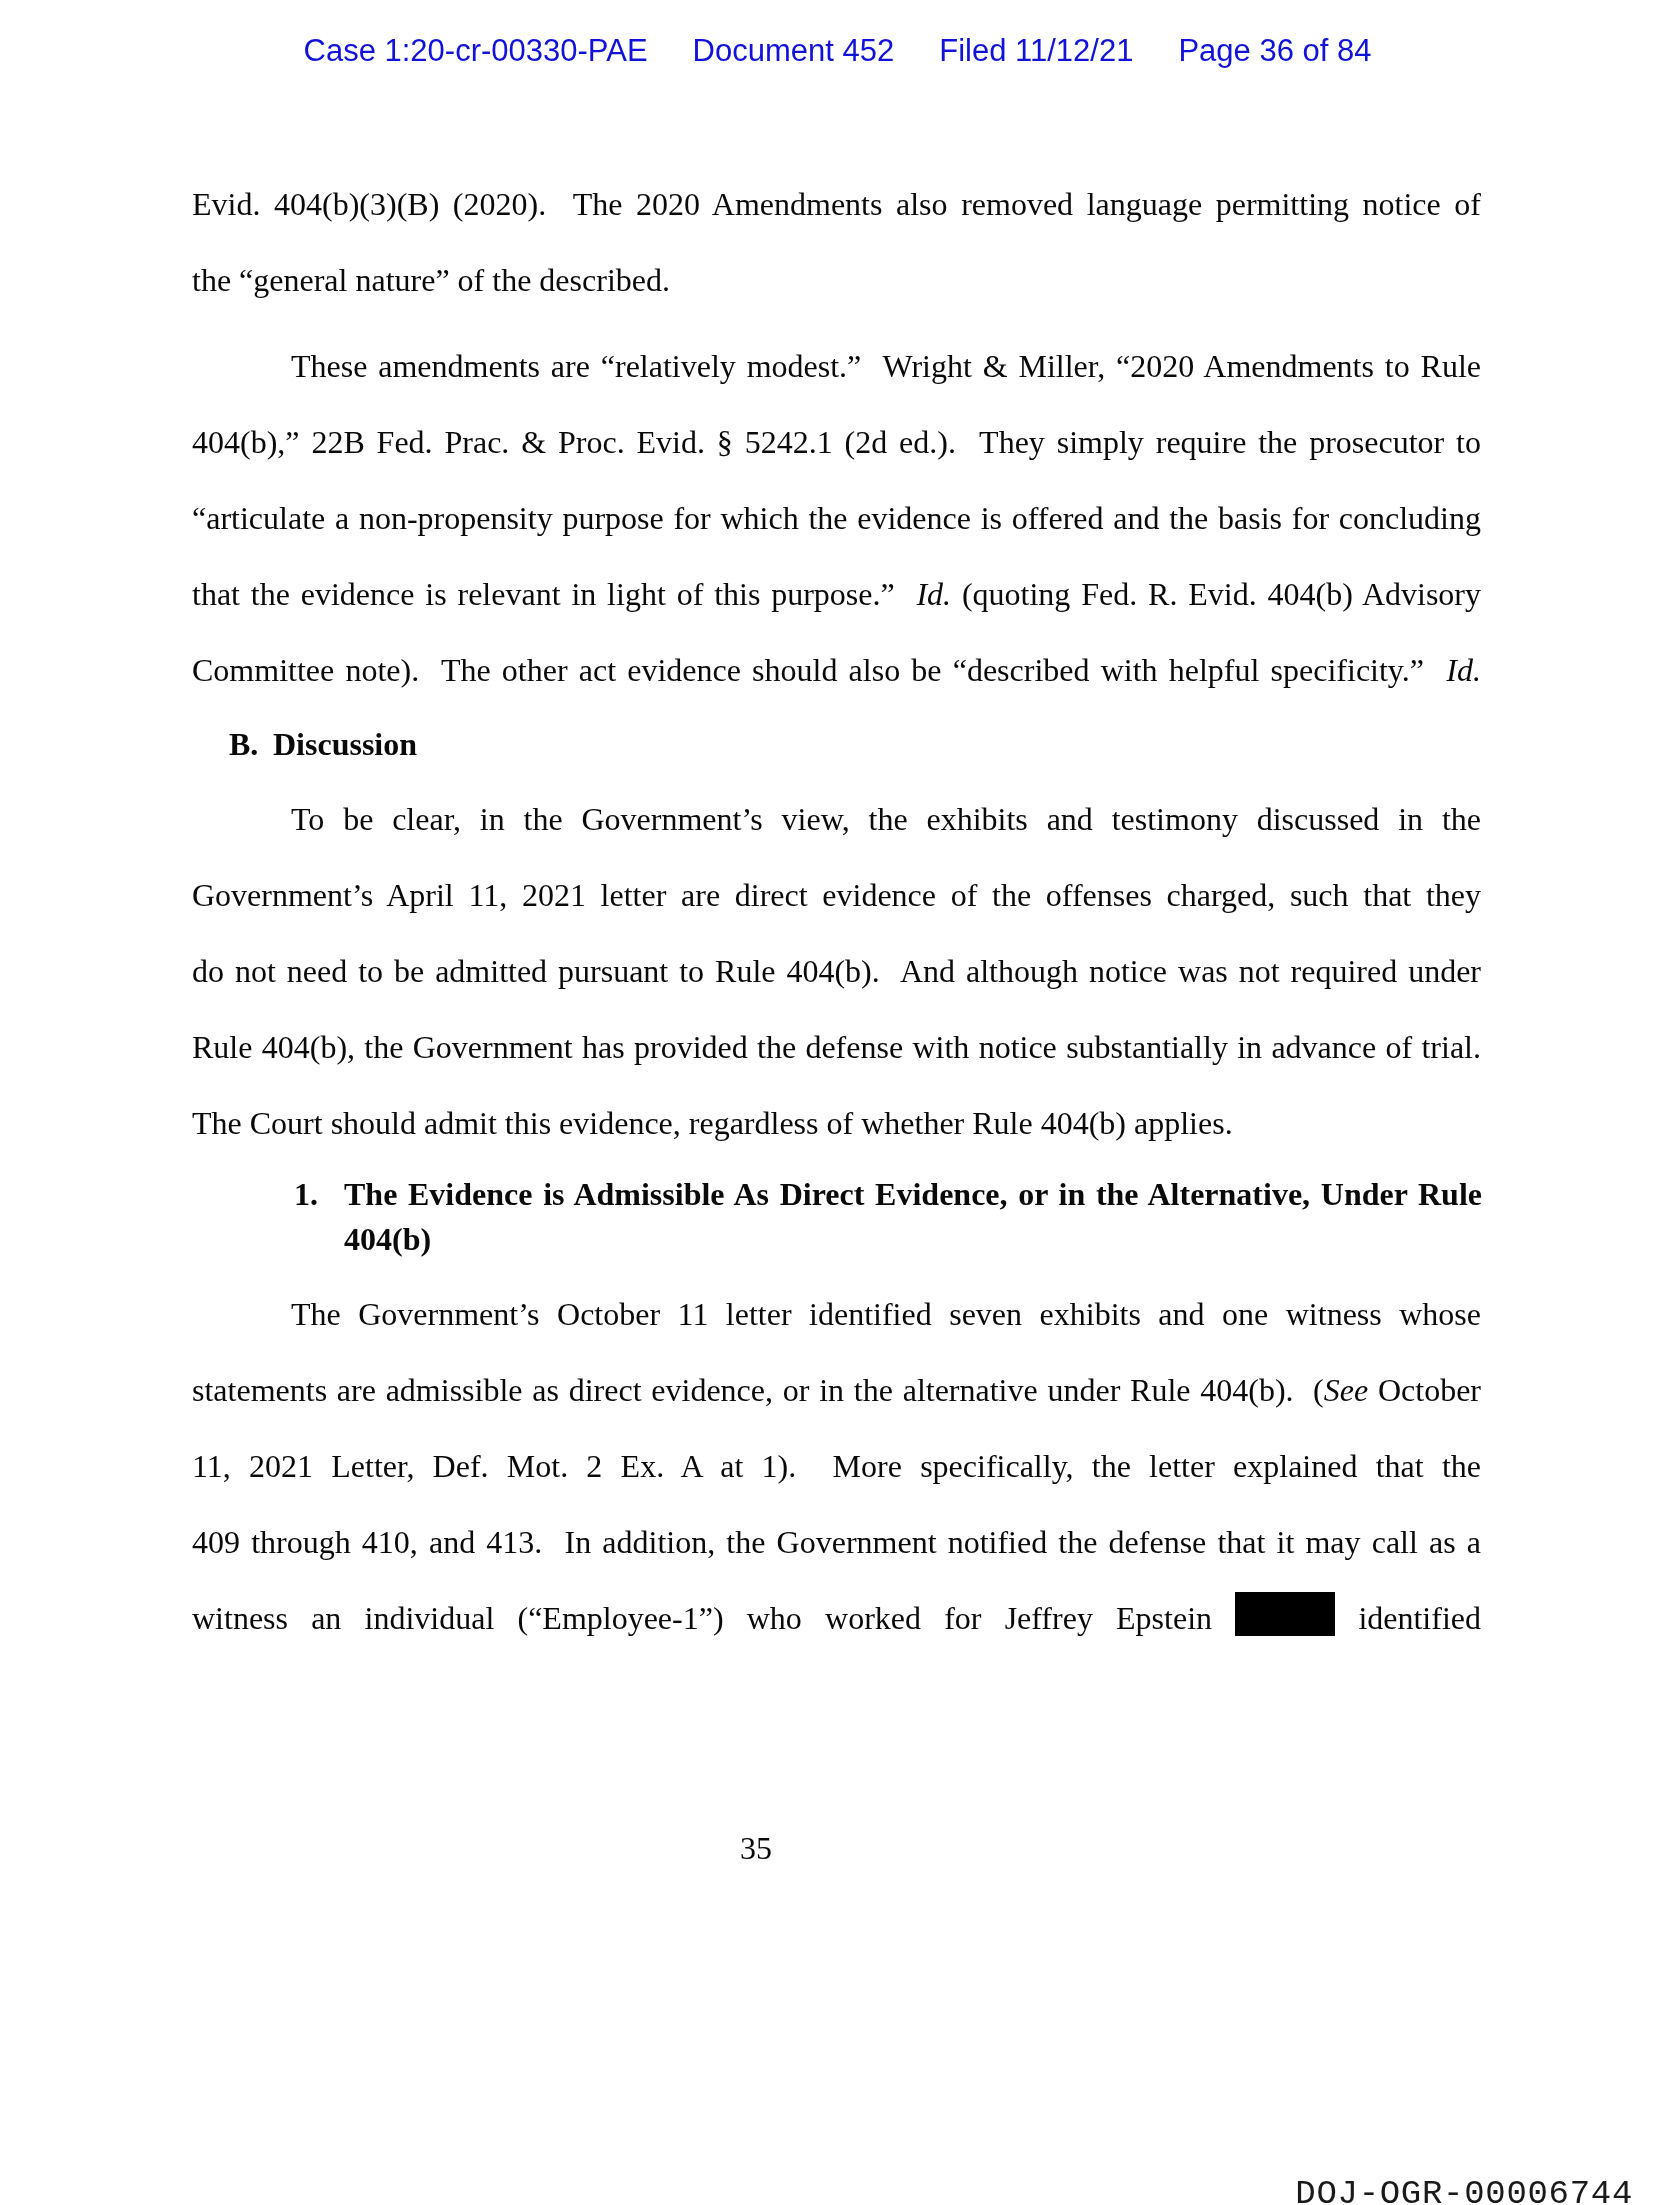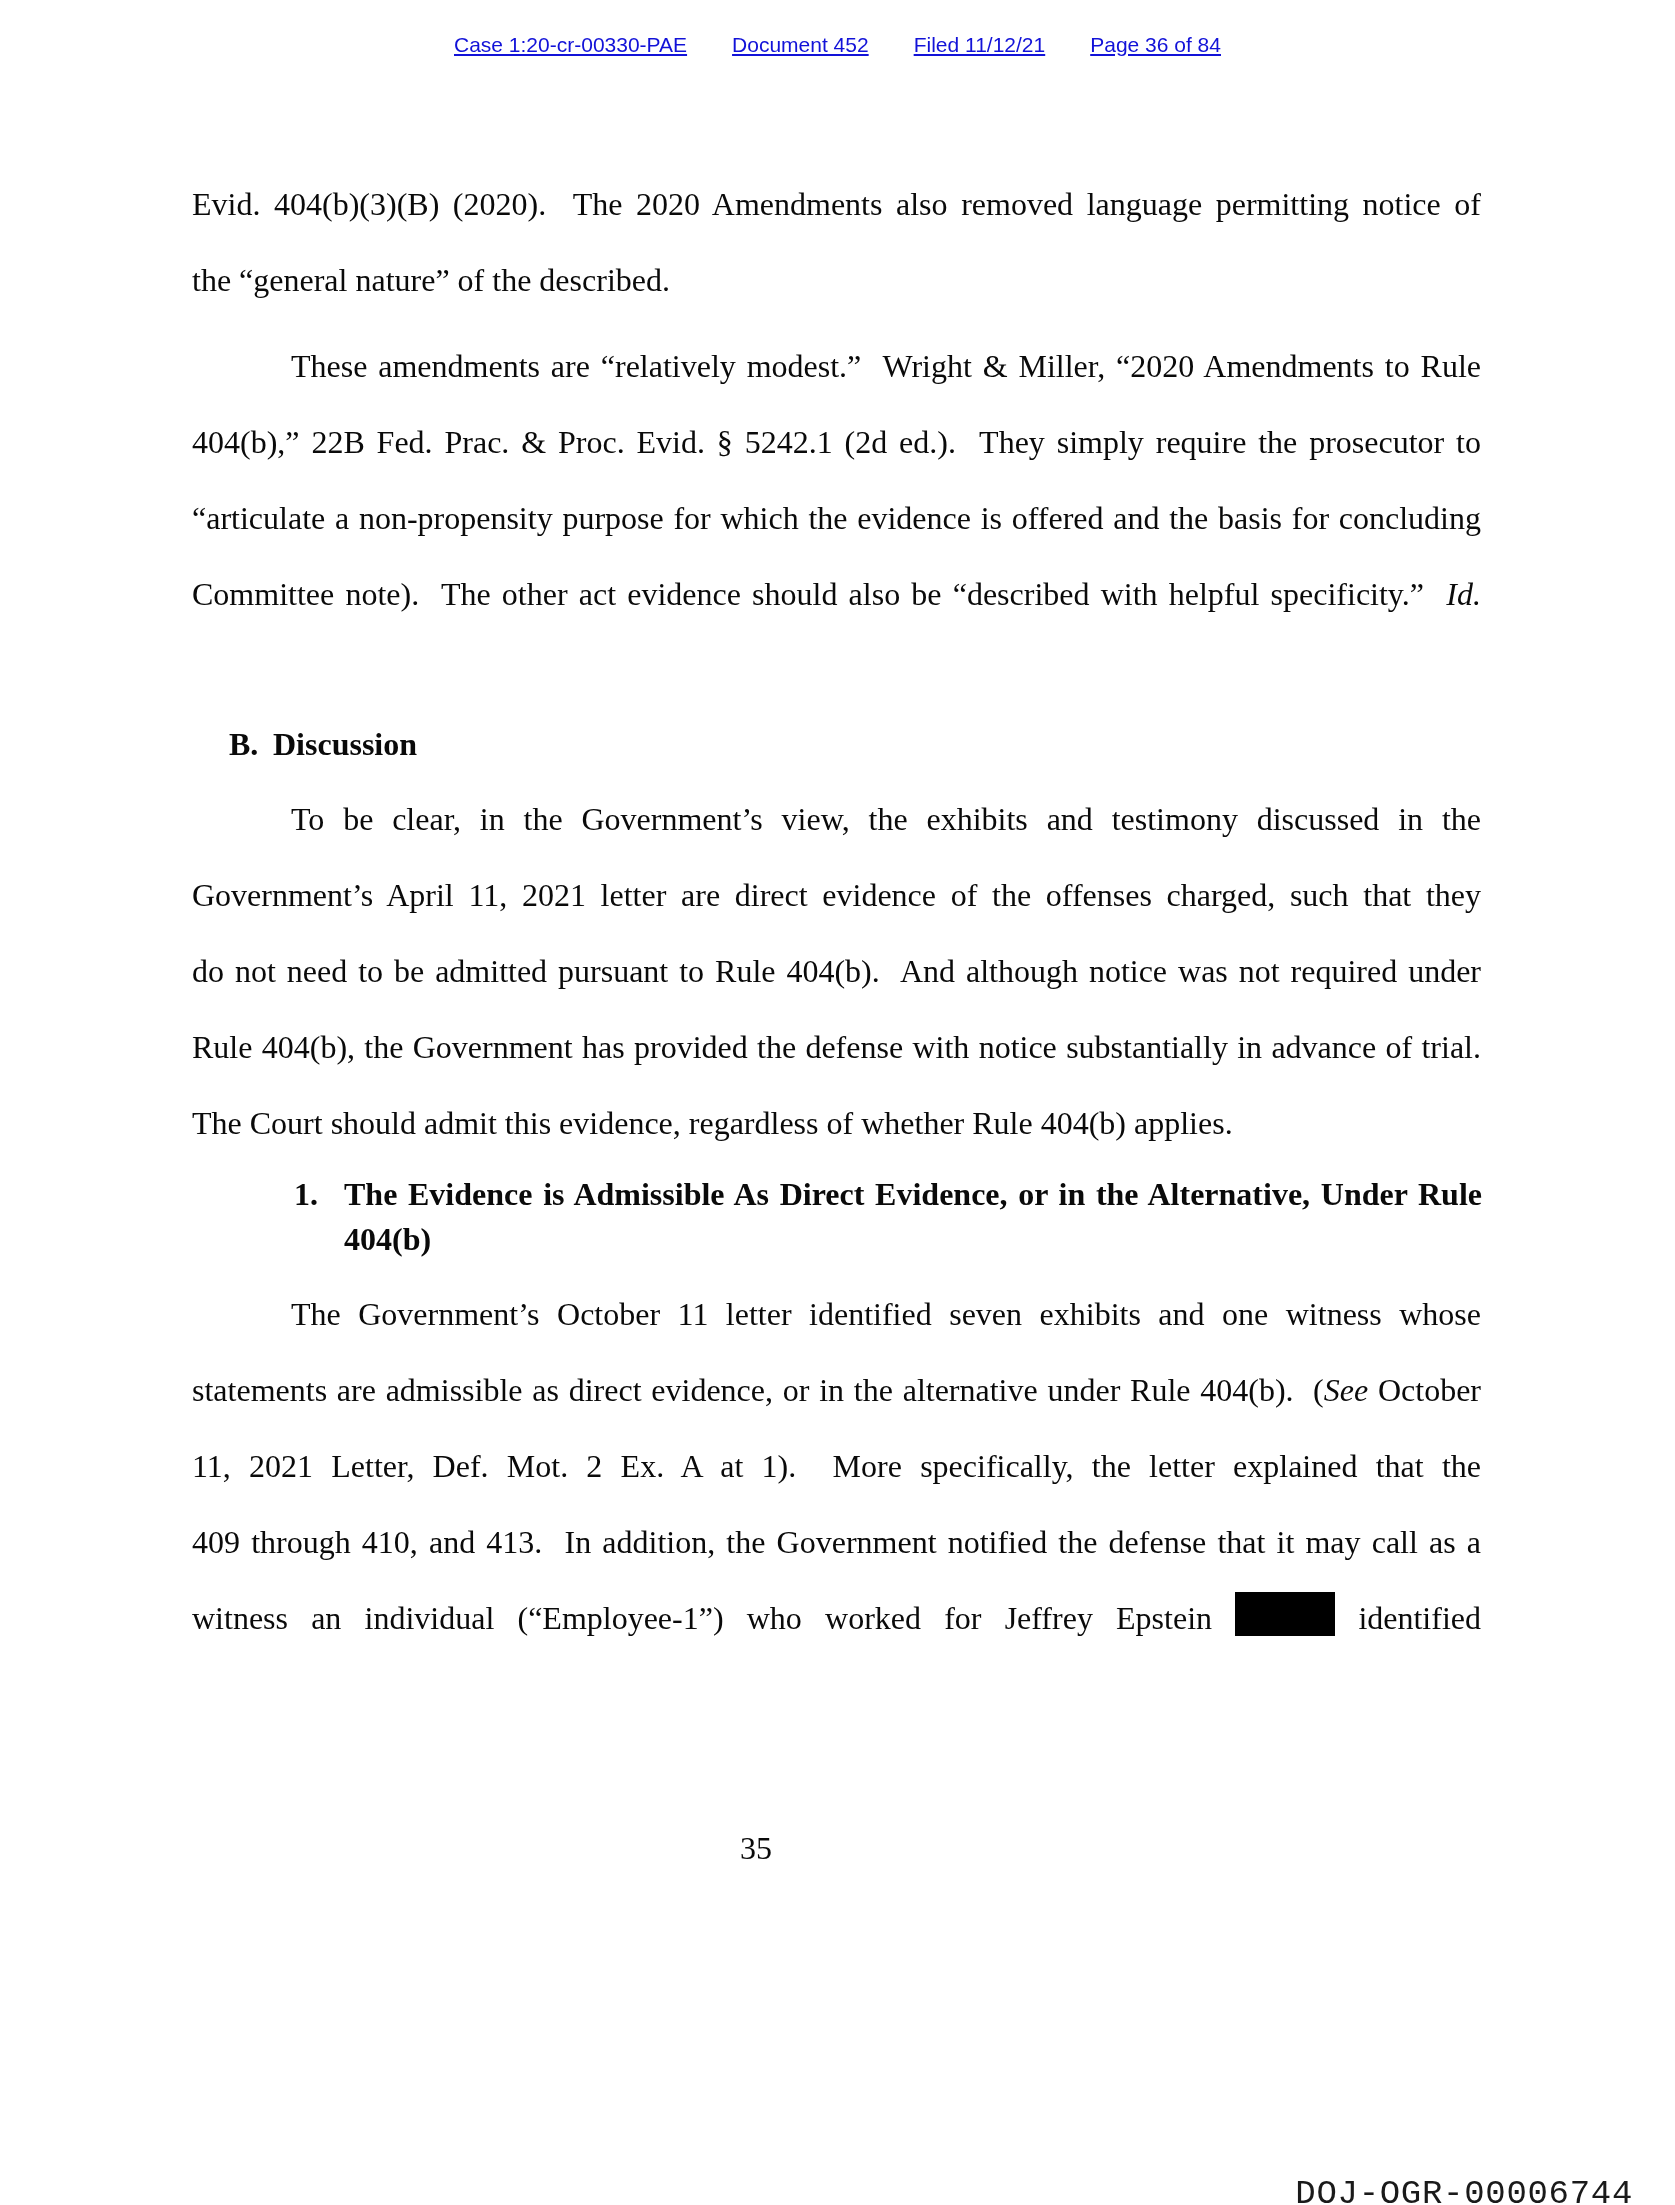--- a/index.html
+++ b/index.html
@@ -9,22 +9,21 @@
     background:#ffffff;
     font-family:"Liberation Serif","DejaVu Serif",serif;
     font-size:32px;color:#0a0a0a;
     overflow:hidden;
   }
   
   .case-header{
     position:absolute;top:33px;left:0;width:1675px;
     display:flex;justify-content:center;column-gap:45px;
     font-family:"Liberation Sans","DejaVu Sans",sans-serif;
-    font-size:21px;
-    text-decoration:underline;
+    font-size:31px;
   }
   
   .block{position:absolute;left:192px;width:1289px;}
   .line{
     height:76px;line-height:76px;
     white-space:pre-wrap;
     text-align:justify;text-align-last:justify;
     text-justify:inter-word;
   }
   .line.left{text-align-last:left;}
@@ -69,20 +68,21 @@
 
   <div class="block" id="p1">
       <div class="line"><span class="seg">Evid. 404(b)(3)(B) (2020).  The 2020 Amendments also removed language permitting notice of</span></div>
       <div class="line left"><span class="seg">the “general nature” of the described.</span></div>
     </div>
 
   <div class="block" id="p2">
       <div class="line ind"><span class="seg">These amendments are “relatively modest.”  Wright &amp; Miller, “2020 Amendments to Rule</span></div>
       <div class="line"><span class="seg">404(b),” 22B Fed. Prac. &amp; Proc. Evid. § 5242.1 (2d ed.).  They simply require the prosecutor to</span></div>
       <div class="line"><span class="seg">“articulate a non-propensity purpose for which the evidence is offered and the basis for concluding</span></div>
+      <div class="line"><span class="seg">that the evidence is relevant in light of this purpose.”  </span><span class="seg it">Id.</span><span class="seg"> (quoting Fed. R. Evid. 404(b) Advisory</span></div>
       <div class="line"><span class="seg">Committee note).  The other act evidence should also be “described with helpful specificity.”  </span><span class="seg it">Id.</span></div>
     </div>
 
   <div class="block" id="heading-b">
     <span class="hnum">B.</span>
     <span class="hlabel">Discussion</span>
   </div>
 
   <div class="block" id="p3">
       <div class="line ind"><span class="seg">To be clear, in the Government’s view, the exhibits and testimony discussed in the</span></div>

